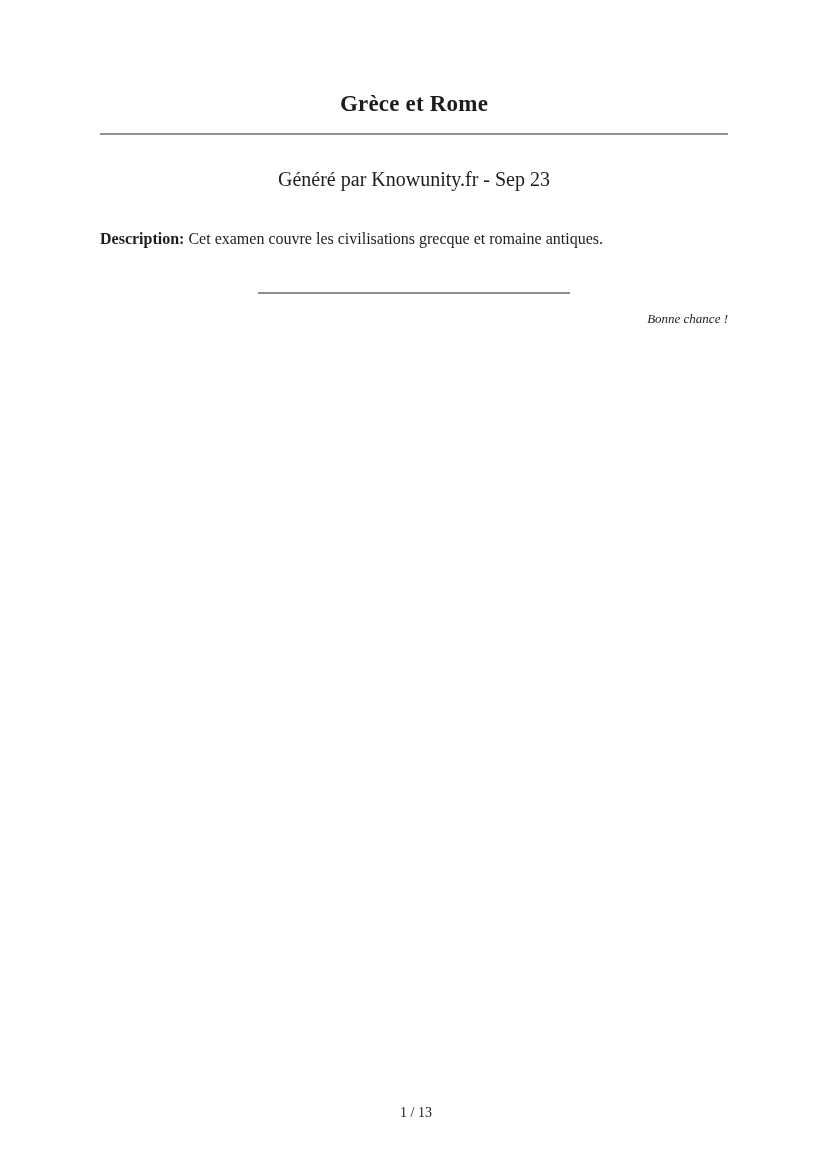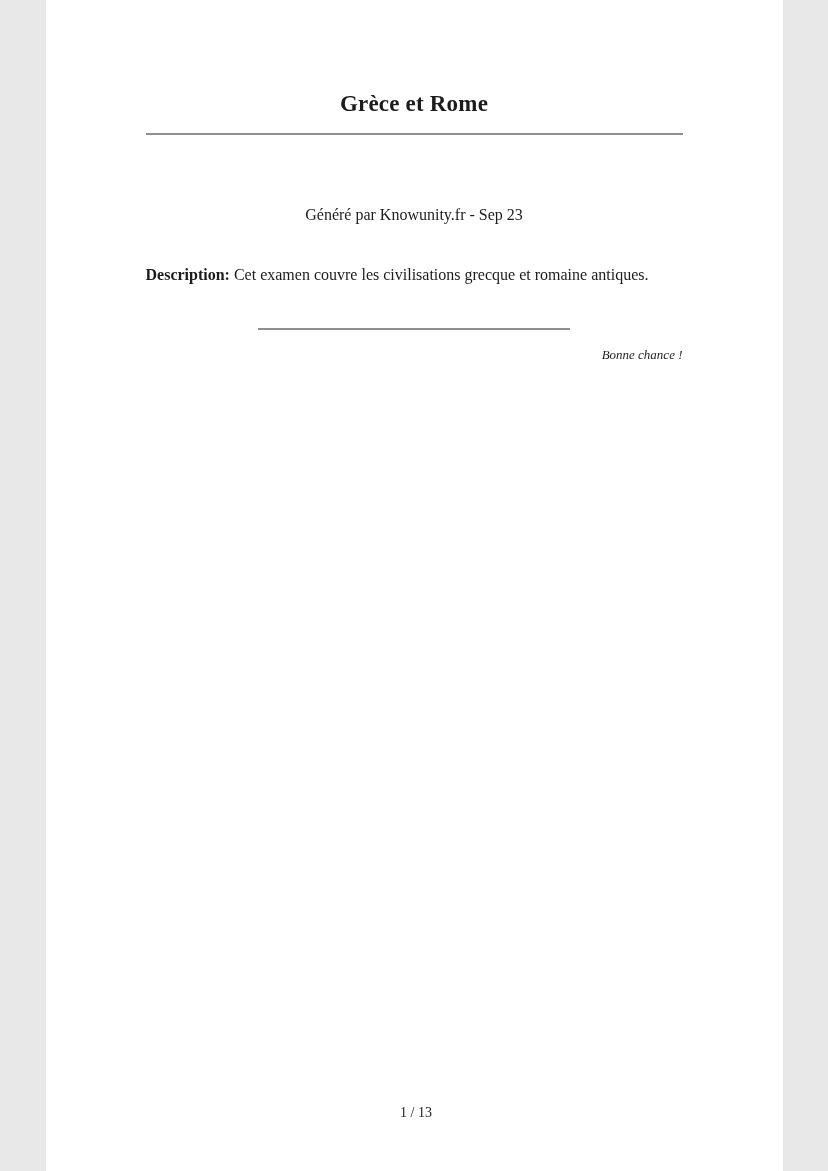--- a/index.html
+++ b/index.html
@@ -7,21 +7,21 @@
     --text: #1c1c1c;
     --divider: #8e8e8e;
   }
   * { margin: 0; padding: 0; box-sizing: border-box; }
   html, body {
     background: #e8e8e8;
     font-family: "Liberation Serif", "DejaVu Serif", serif;
   }
   .page {
     position: relative;
-    width: 737px;
+    width: 828px;
     height: 1171px;
     margin: 0 auto;
     background: var(--background);
     color: var(--text);
     overflow: hidden;
   }
   .content {
     padding: 0 100px;
   }
   .doc-title {
@@ -32,22 +32,22 @@
     text-align: center;
     letter-spacing: 0.2px;
   }
   .rule-full {
     margin-top: 15px;
     height: 1.5px;
     background: var(--divider);
     border: none;
   }
   .generated-line {
-    margin-top: 70px;
-    font-size: 16px;
+    margin-top: 34px;
+    font-size: 20px;
     line-height: 20px;
     text-align: center;
   }
   .description-line {
     margin-top: 40px;
     font-size: 16px;
     line-height: 20px;
     text-align: left;
   }
   .description-label {

